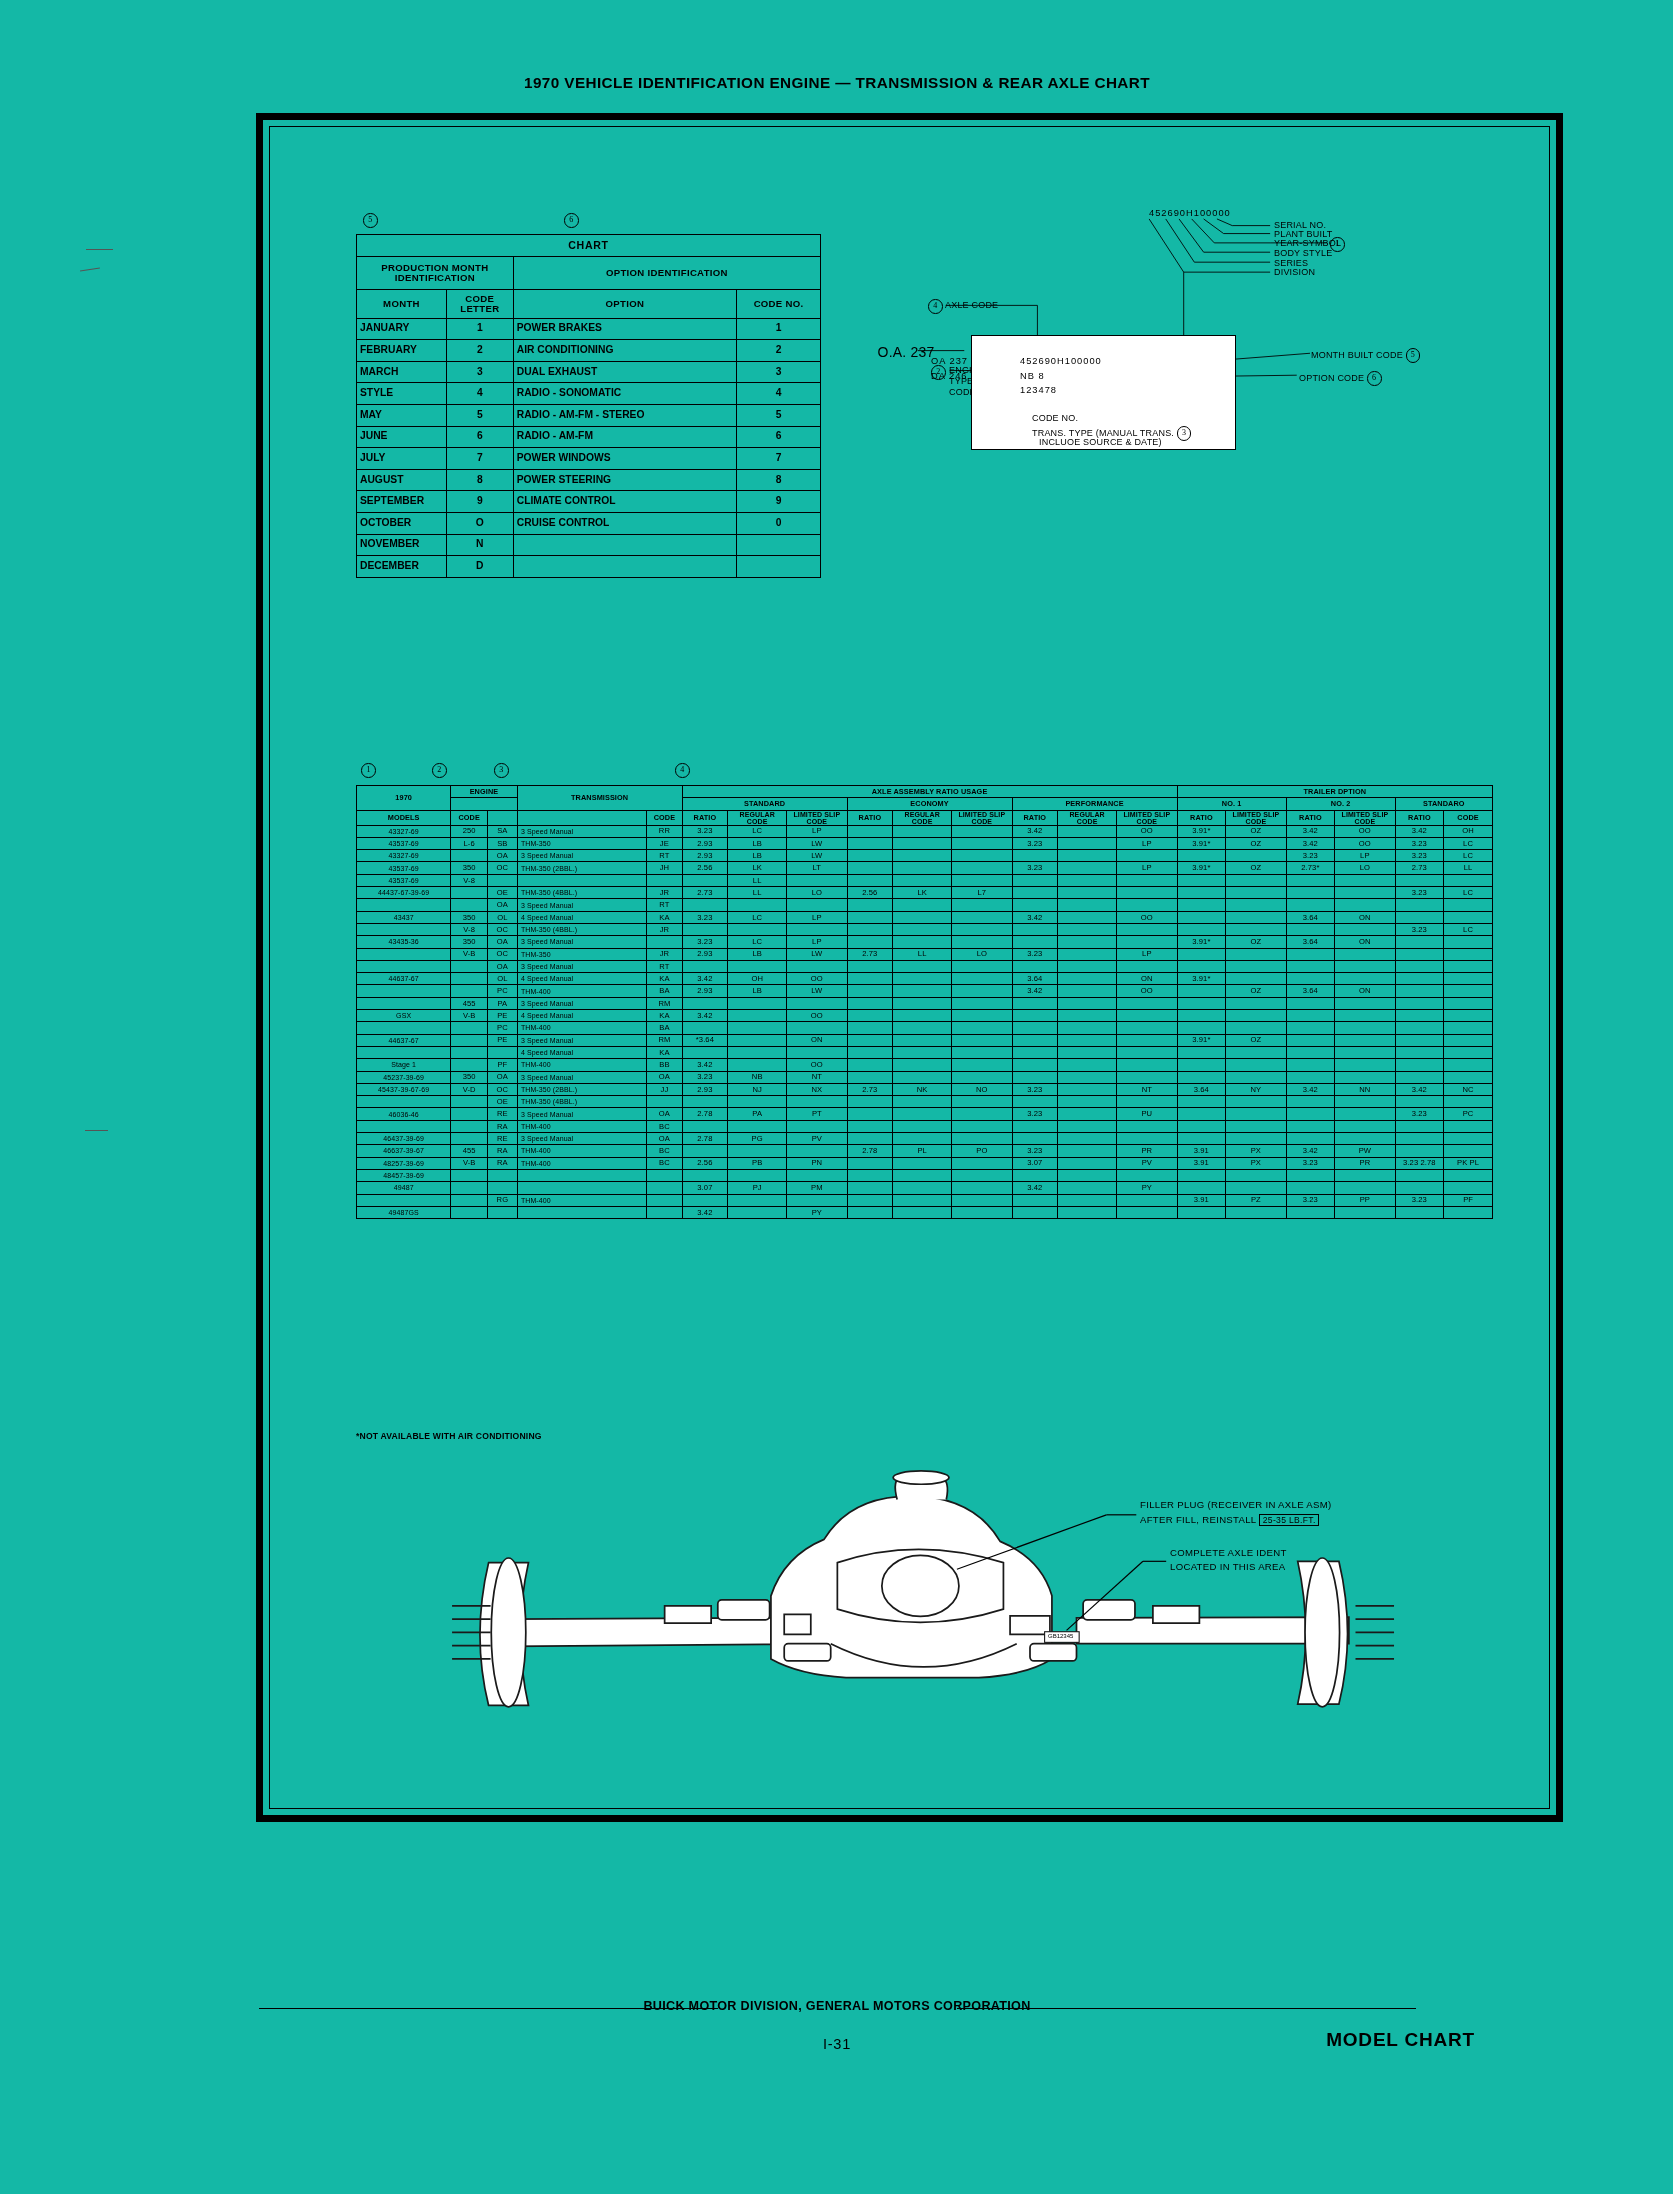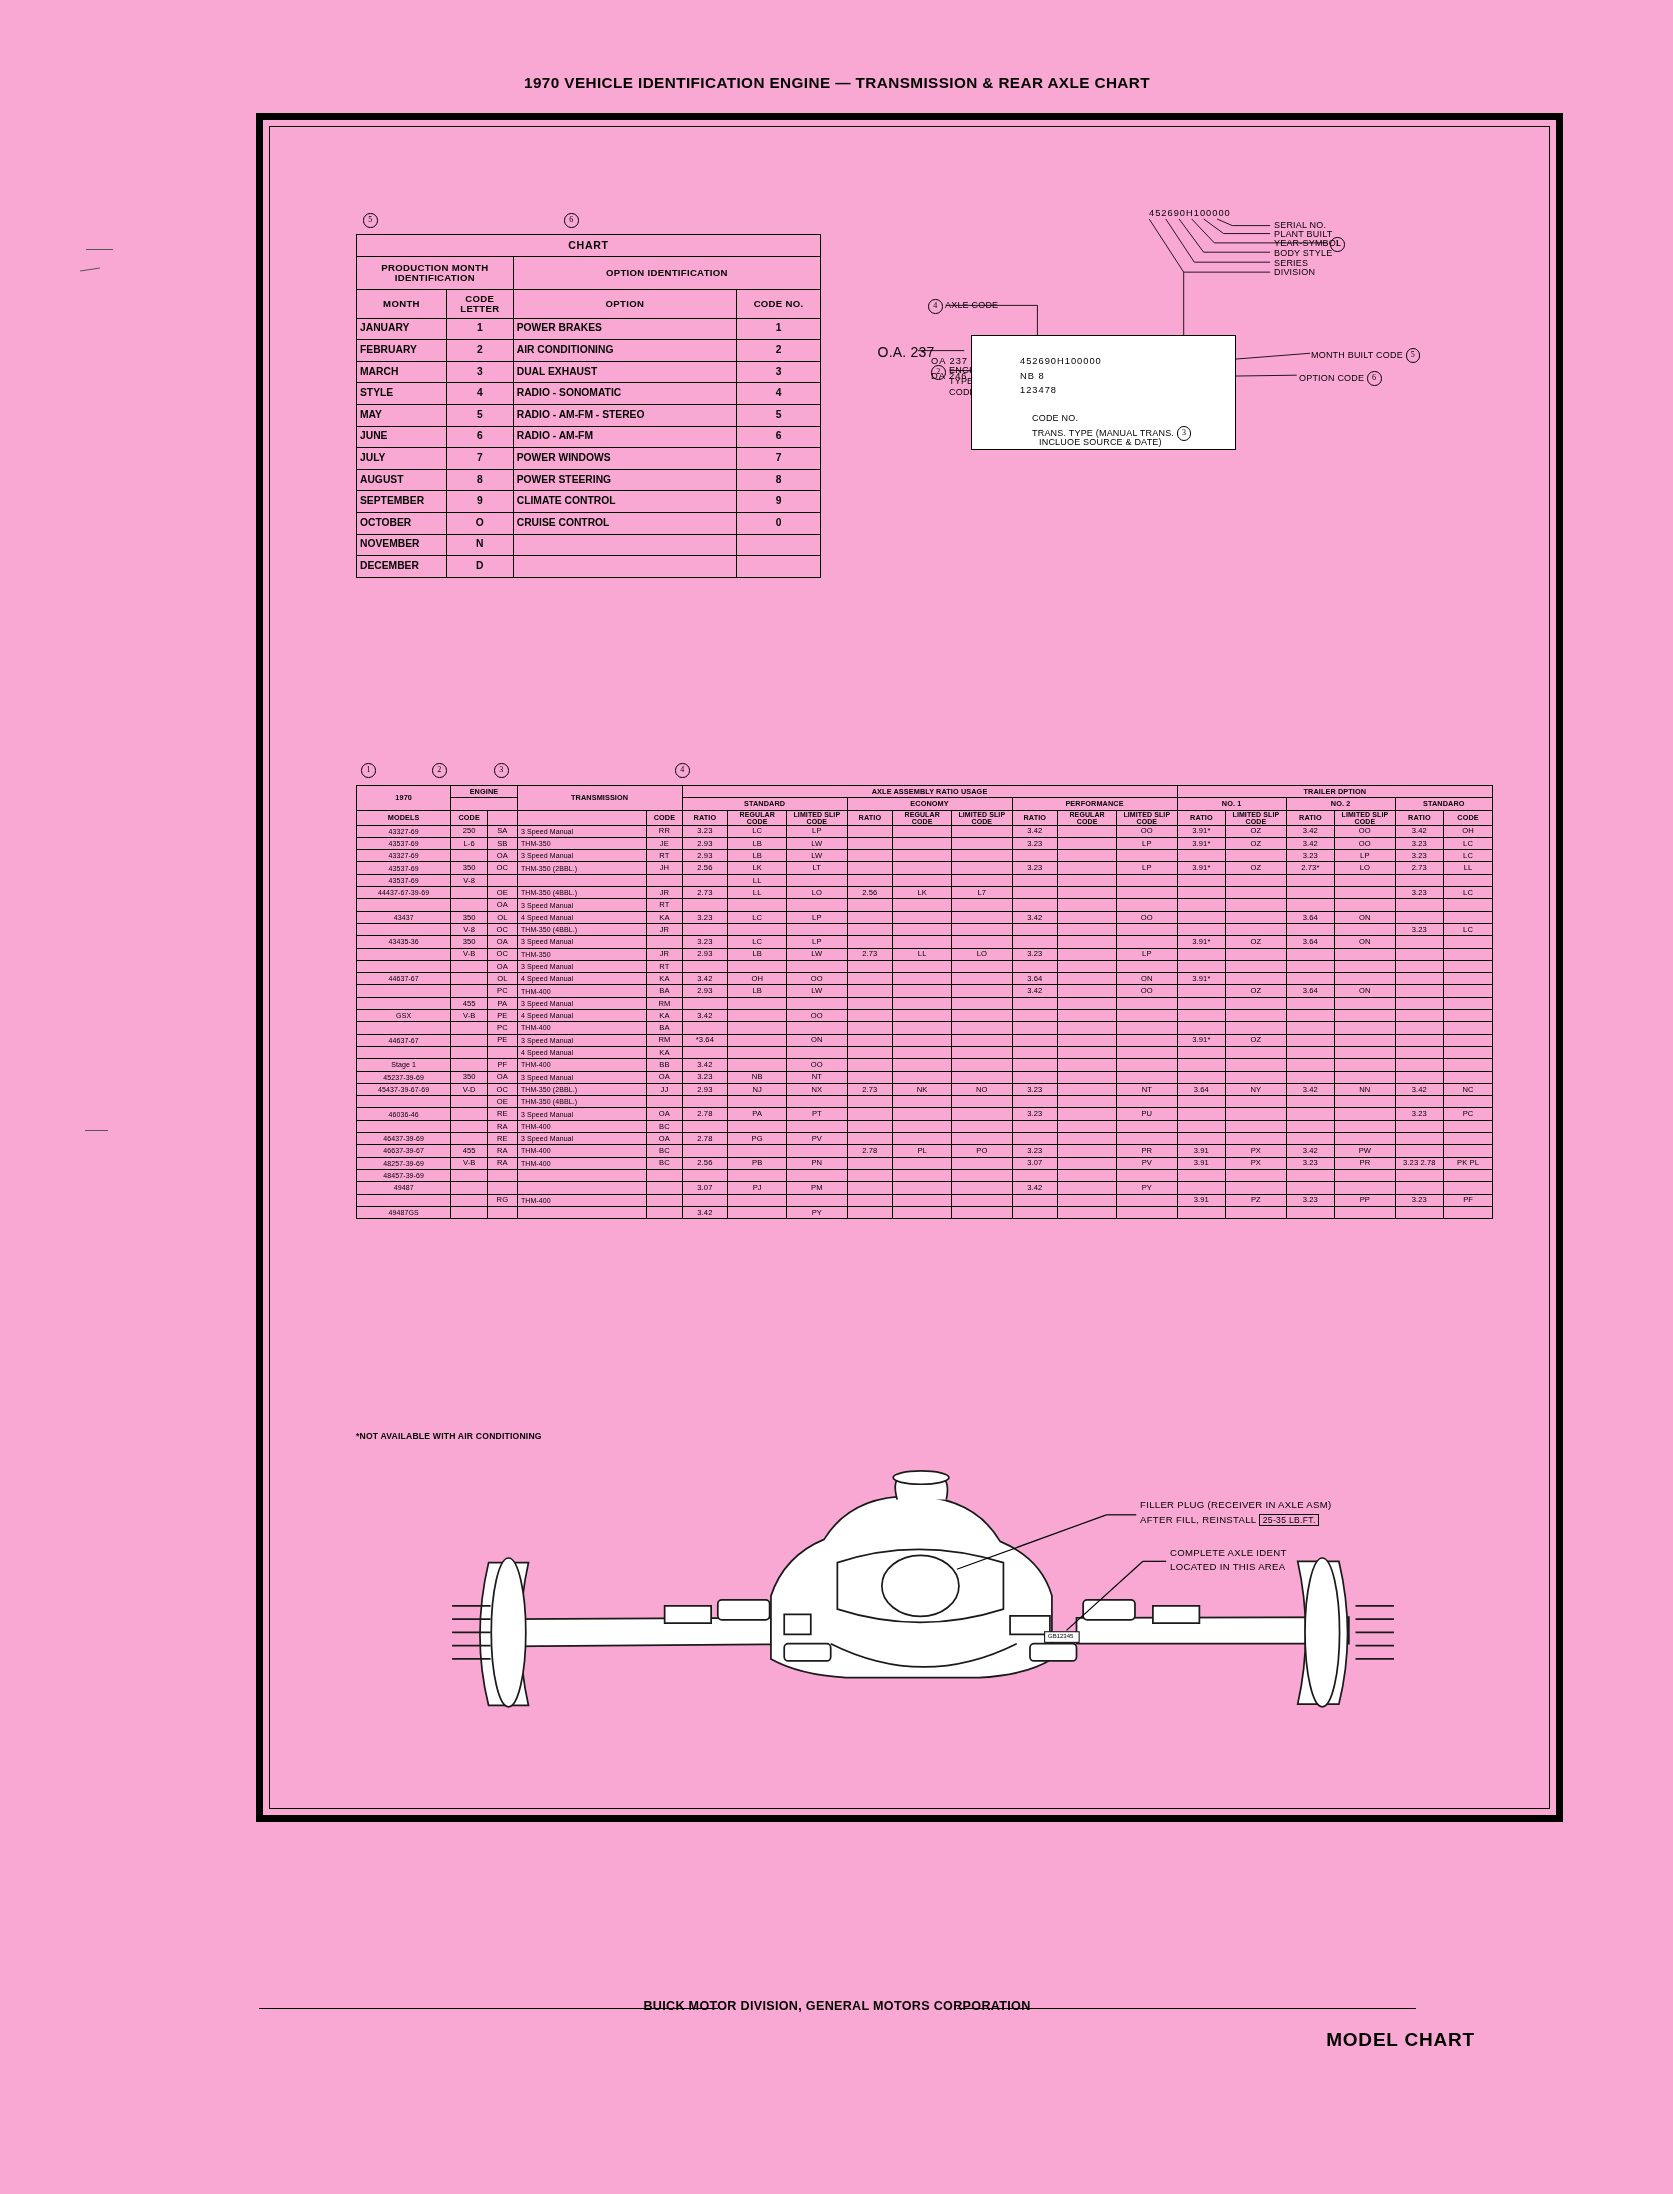--- a/index.html
+++ b/index.html
@@ -8,21 +8,21 @@
     background: #ffffff;
   }
   body {
     font-family: "Liberation Sans", sans-serif;
     color: #000;
   }
   .page {
     position: relative;
     width: 1674px;
     height: 2194px;
-    background: #f9a8d4;
+    background: #14b8a6;
     overflow: hidden;
   }
 
   
   .page-header {
     position: absolute;
     top: 74px;
     left: 0;
     width: 100%;
     text-align: center;
@@ -1253,16 +1253,17 @@
       <span class="torque-box">25-35 LB.FT.</span>
     </div>
     <div class="art-lbl" style="left:798px; top:84px;">COMPLETE AXLE IDENT</div>
     <div class="art-lbl" style="left:798px; top:98px;">LOCATED IN THIS AREA</div>
     <div class="art-lbl" style="left:676px; top:170px; font-size:6px; letter-spacing:0;">GB12345</div>
   </div>
 
   <div class="footer-rule-left"></div>
   <div class="footer-rule-right"></div>
   <div class="footer-text">BUICK MOTOR DIVISION, GENERAL MOTORS CORPORATION</div>
+  <div class="page-num">I-31</div>
   <div class="model-chart-label">MODEL CHART</div>
 
 </div>
 
 
 </body></html>

